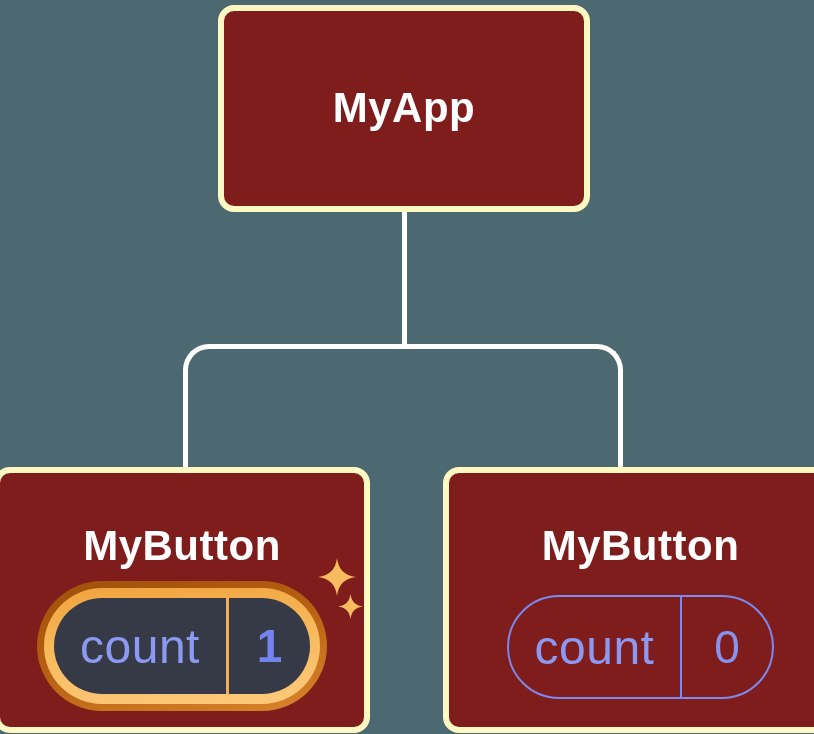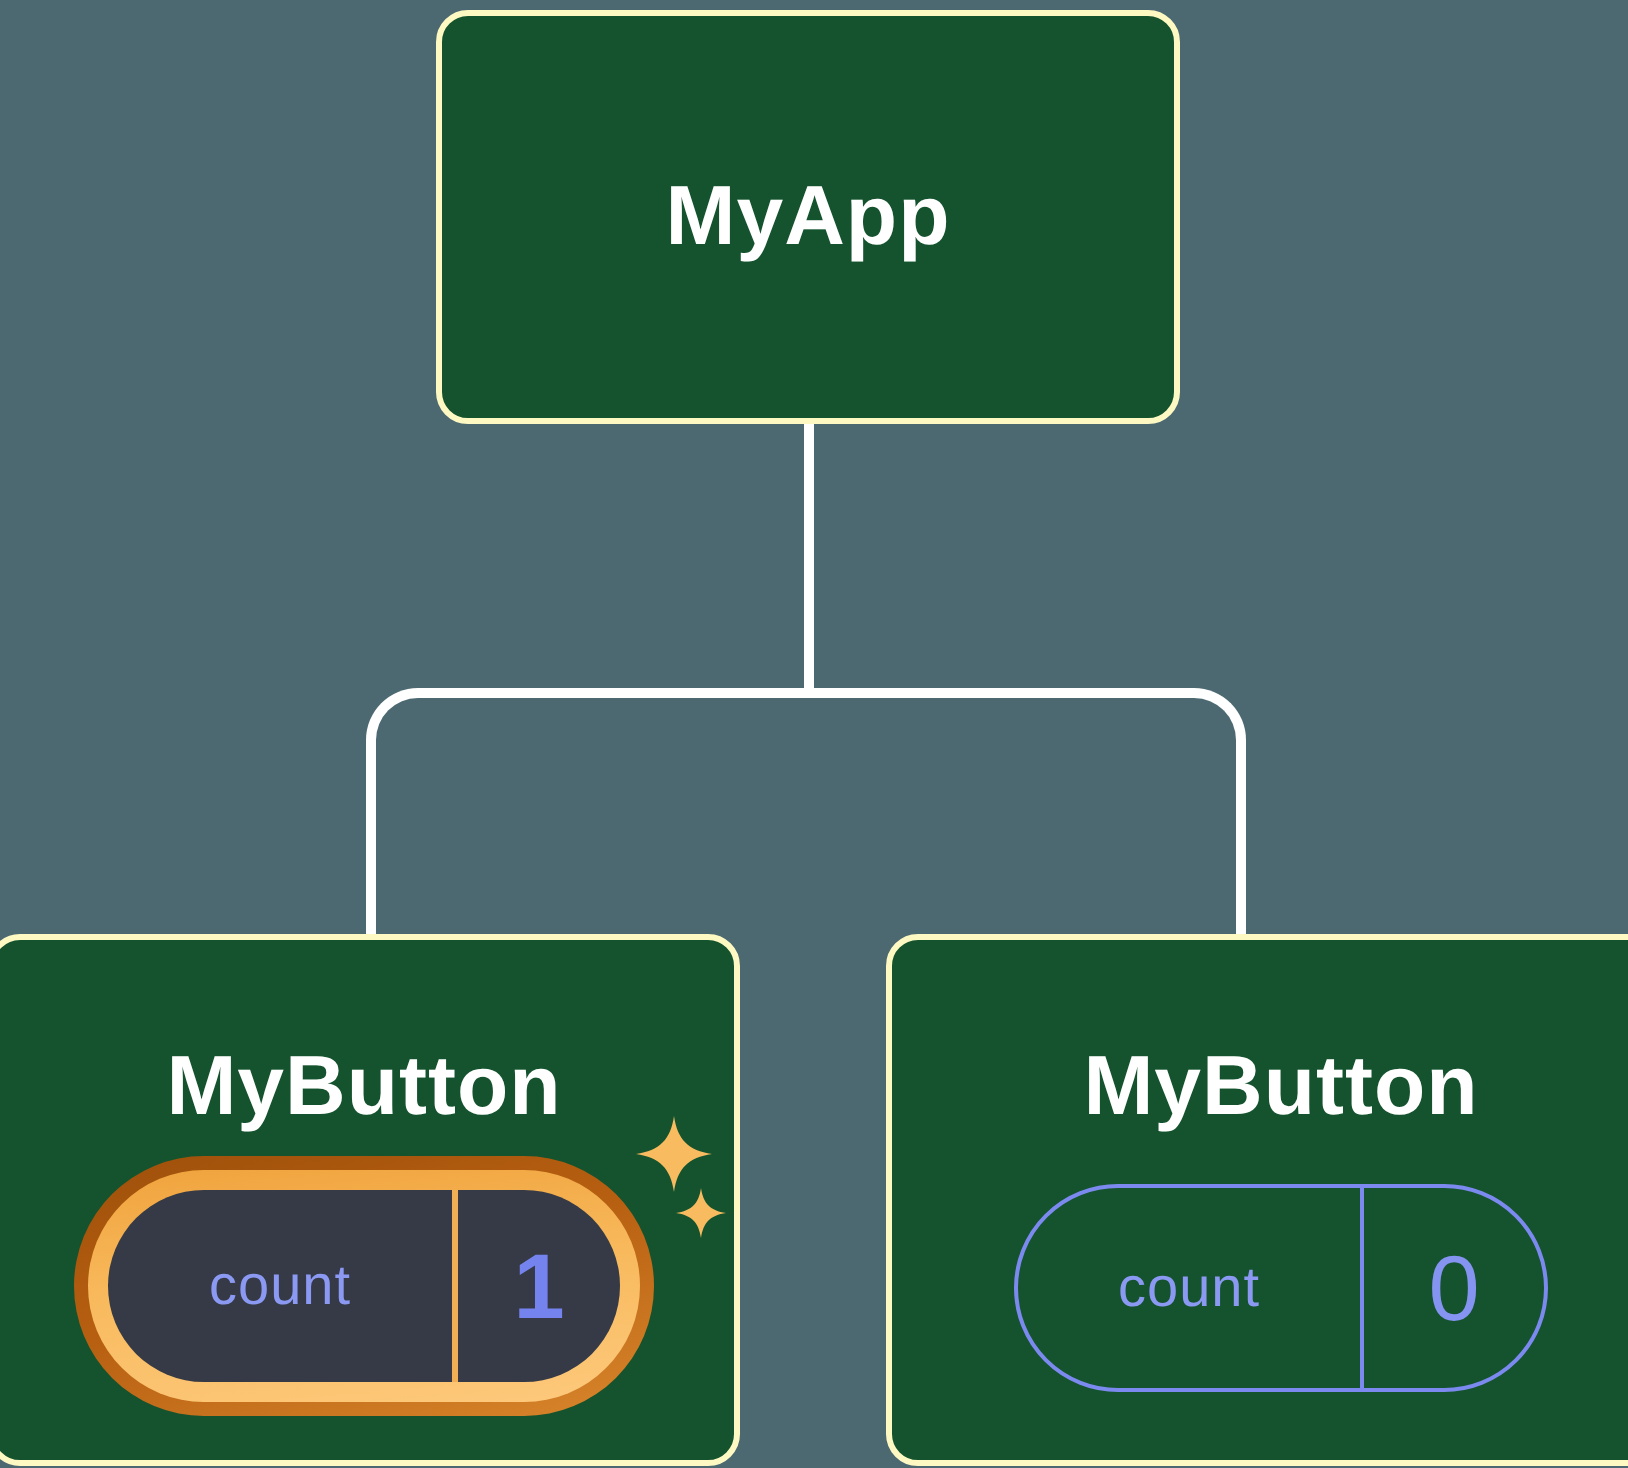--- a/index.html
+++ b/index.html
@@ -5,22 +5,22 @@
   html, body { margin: 0; padding: 0; }
   body {
     width: 814px; height: 734px;
     background: #4c6971;
     position: relative;
     overflow: hidden;
     font-family: "Liberation Sans", sans-serif;
   }
   .node {
     position: absolute;
-    background: #14532d;
-    border: 3px solid #fef9c3;
+    background: #7f1d1d;
+    border: 6px solid #fef9c3;
     border-radius: 16px;
     box-sizing: border-box;
     display: flex;
     flex-direction: column;
     align-items: center;
   }
   #root-node {
     left: 218px; top: 5px; width: 372px; height: 207px;
     justify-content: center;
   }
@@ -110,21 +110,21 @@
   .pill-plain .pill-value-cell {
     flex: 1;
     display: flex; align-items: center; justify-content: center;
   }
   .pill-divider-purple {
     width: 2px;
     background: #7c8af0;
   }
   .pill-key {
     color: #8b99f3;
-    font-size: 28px;
+    font-size: 48px;
     font-weight: 400;
     letter-spacing: 0.5px;
   }
   .pill-value-bold {
     color: #7583ee;
     font-size: 46px;
     font-weight: 700;
   }
   .pill-value-regular {
     color: #8593f1;

